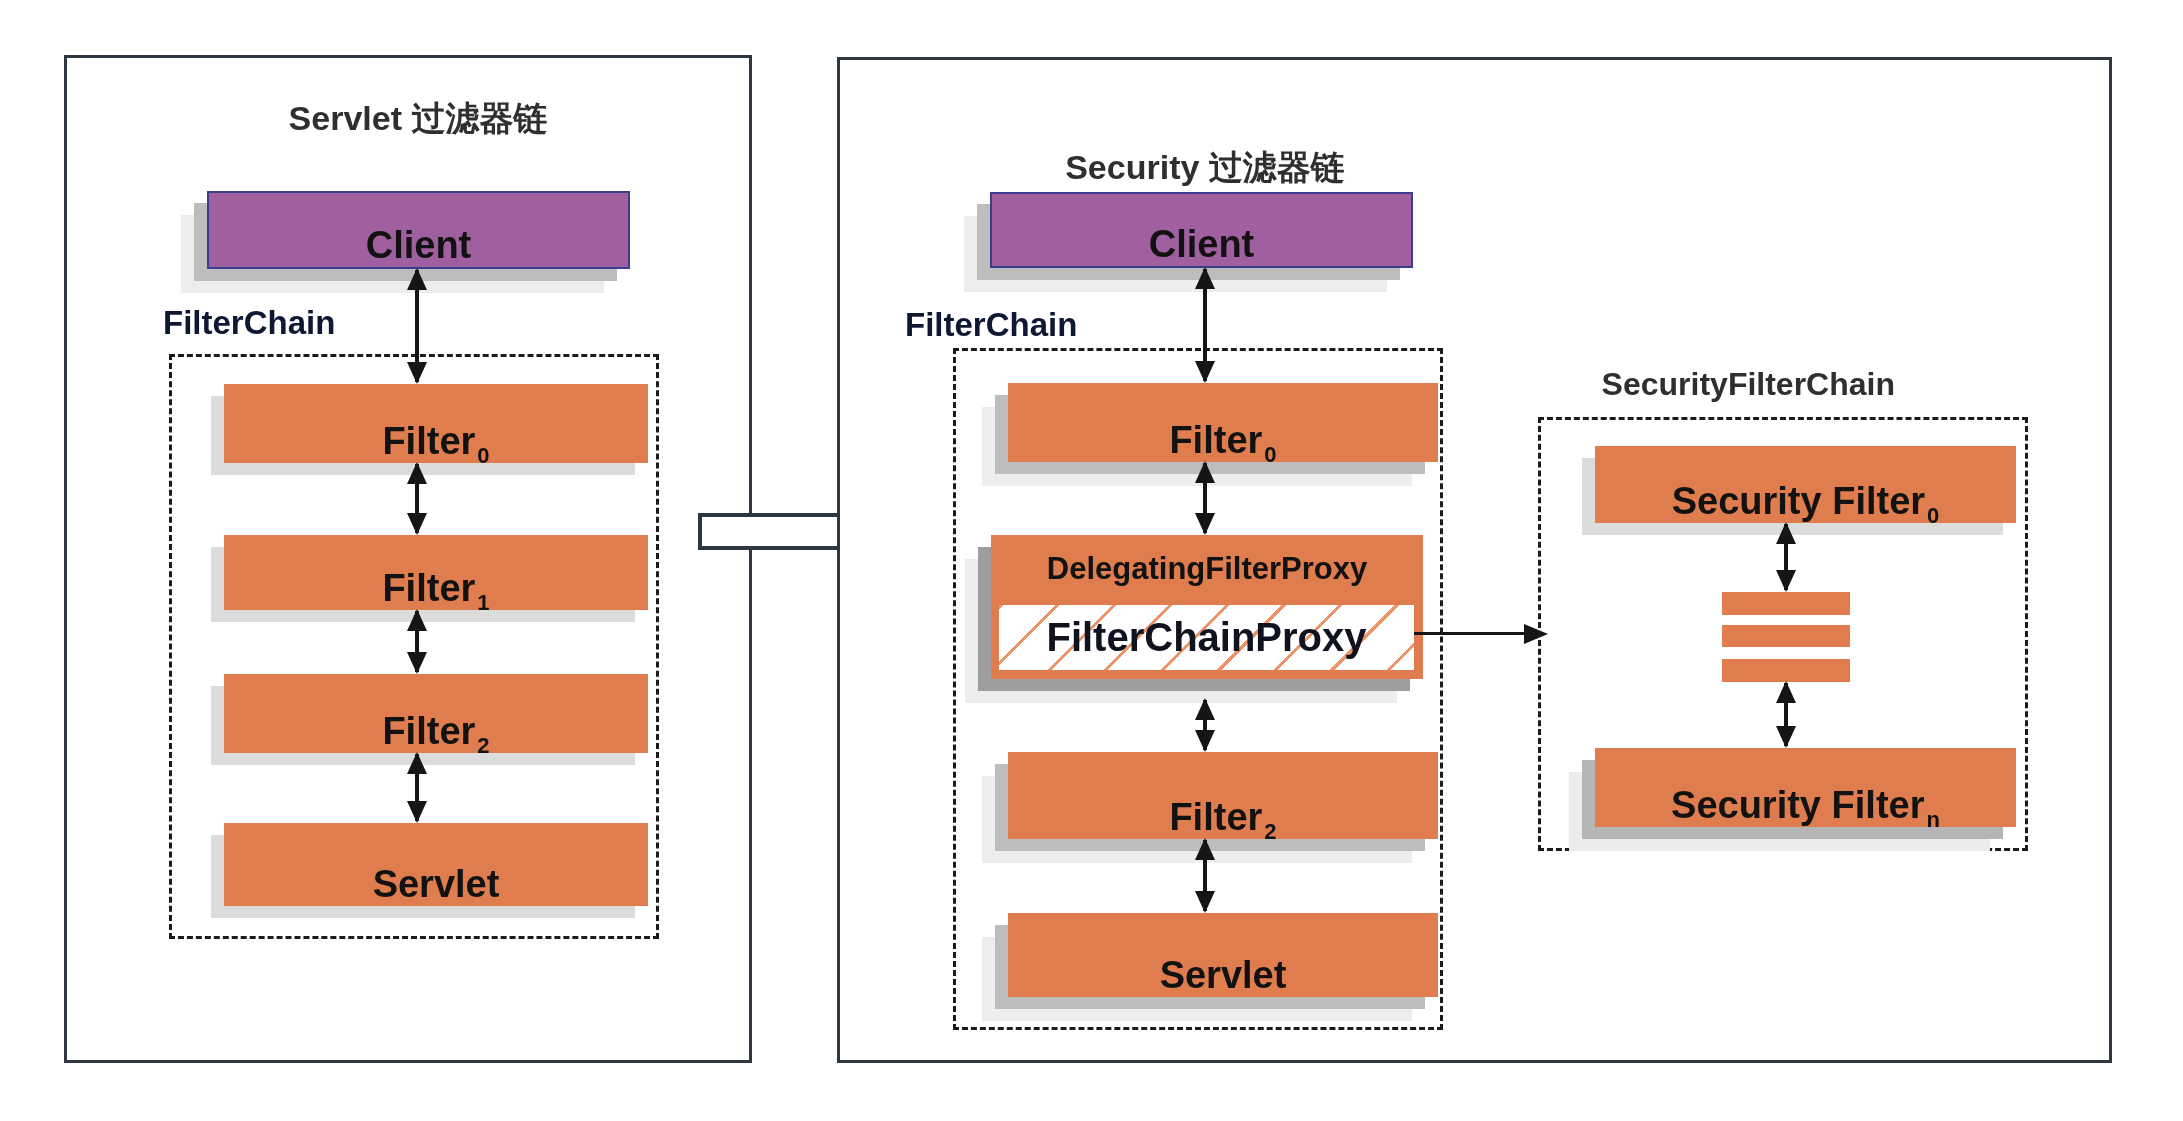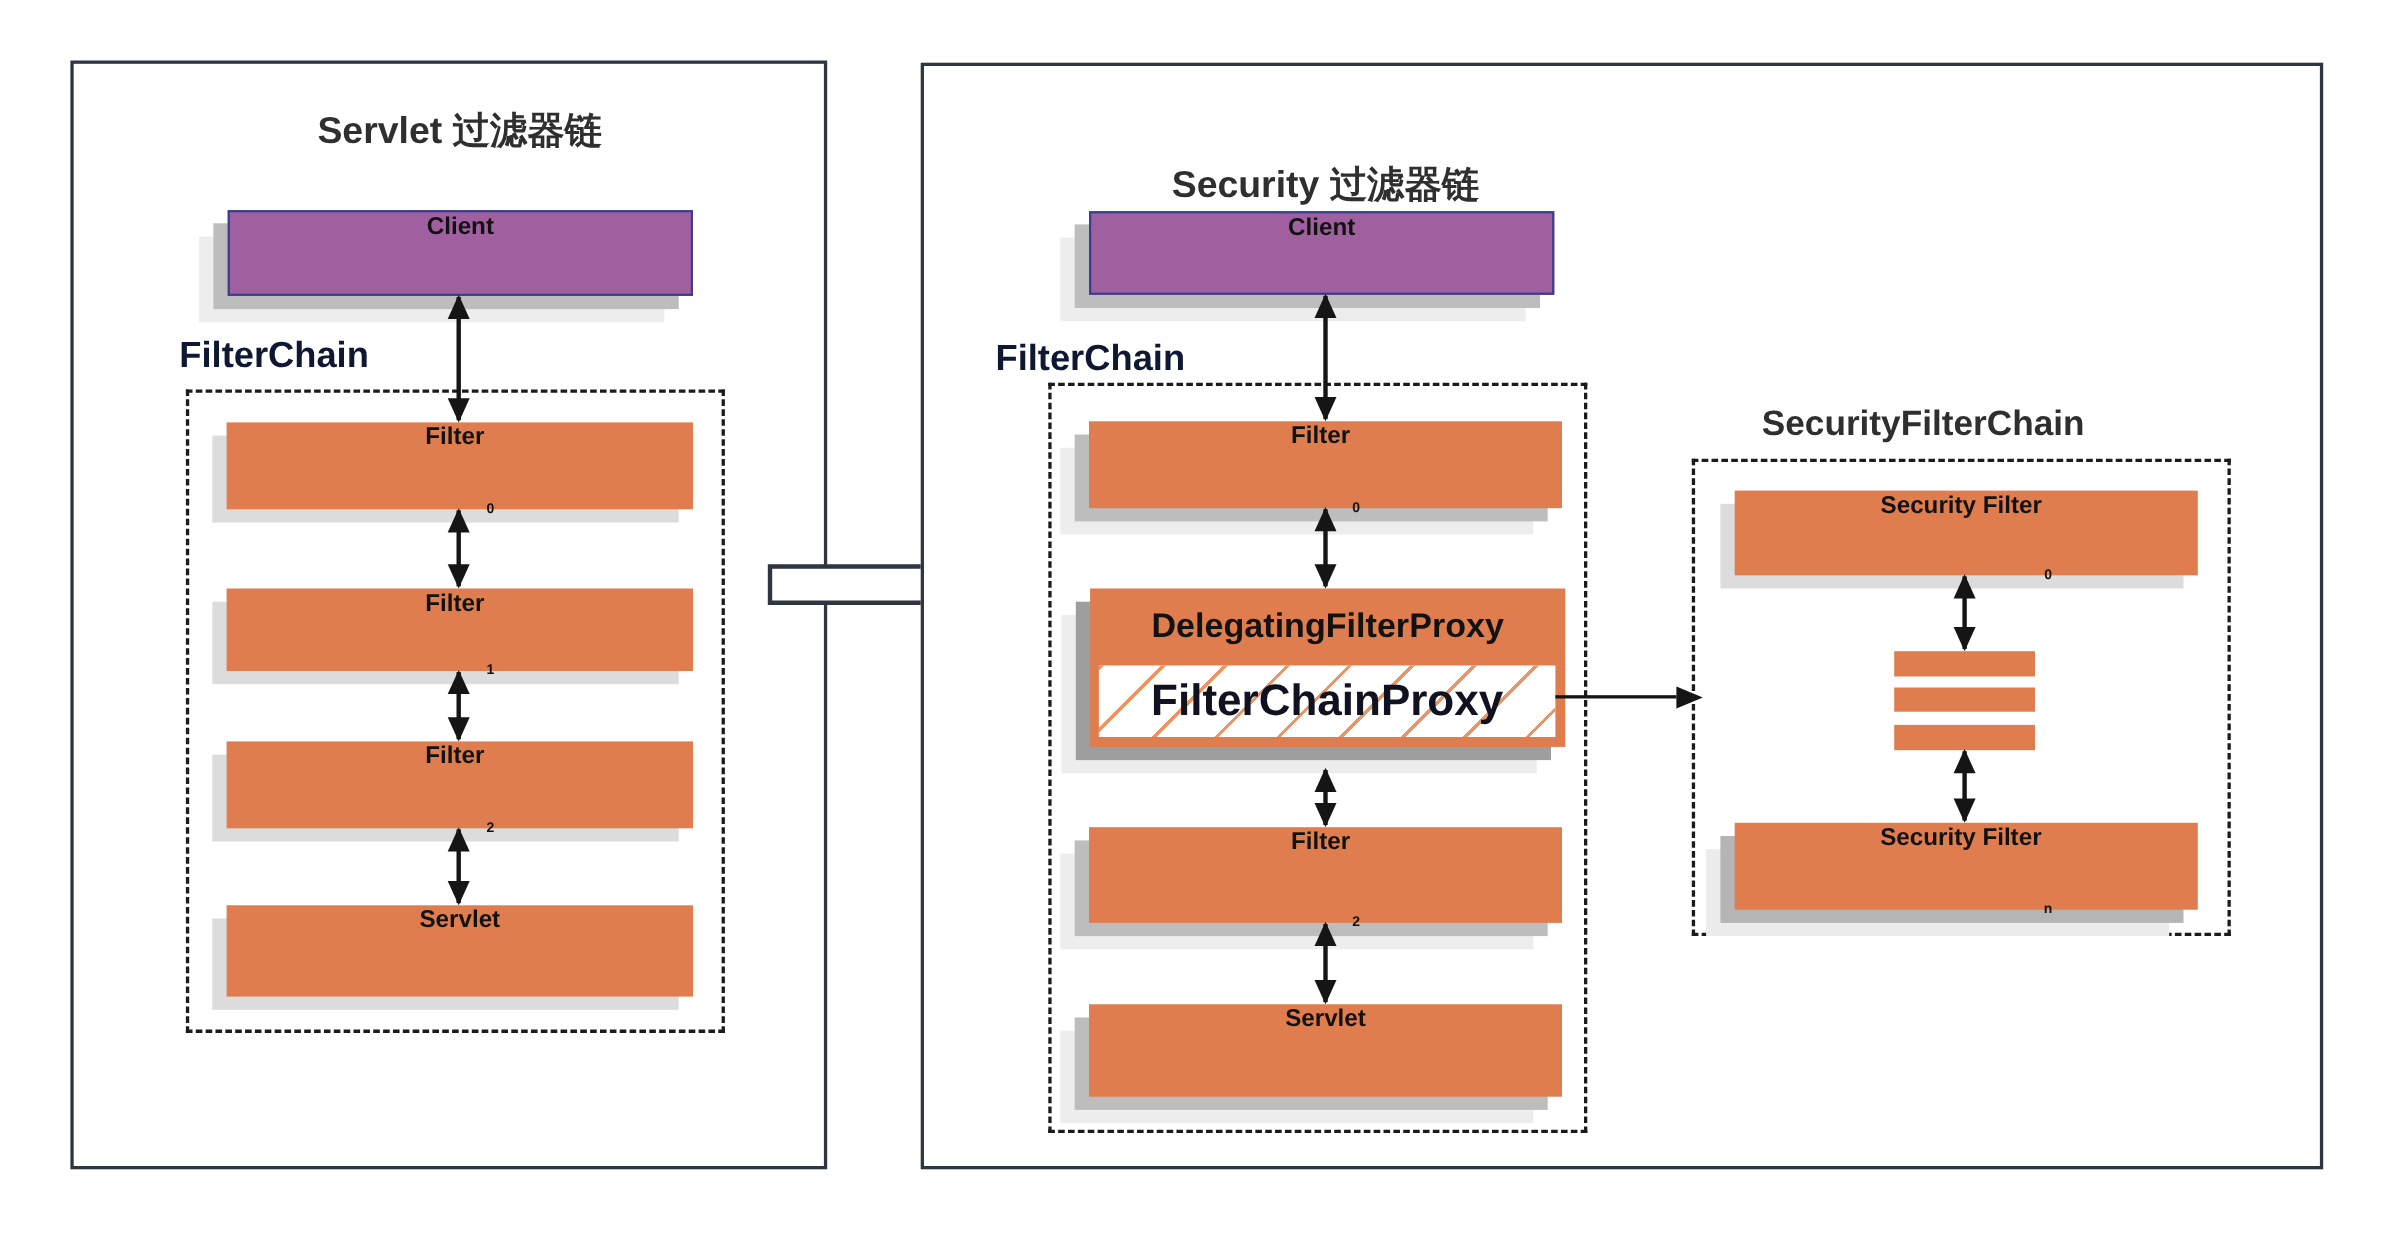--- a/index.html
+++ b/index.html
@@ -7,23 +7,23 @@
   body { font-family: "Liberation Sans", "DejaVu Sans", sans-serif; }
   .canvas { position: relative; width: 2183px; height: 1121px; background:#fff; overflow:hidden; }
 
   .panel { position:absolute; border:3px solid var(--panel-border,#2e3642); background:#fff; }
 
   .title { position:absolute; font-weight:bold; font-size:34px; color:var(--title-color,#2f2f2f); text-align:center; white-space:nowrap; }
   .chain-label { position:absolute; font-weight:bold; font-size:33px; color:var(--label-color,#0f1833); white-space:nowrap; }
 
   .dashed { position:absolute; border:3px dashed #1b1b1b; }
 
-  .box { position:absolute; display:flex; align-items:flex-start; justify-content:center;
-         font-weight:bold; font-size:22px; color:#121212; white-space:nowrap; }
-  .orange { background:var(--orange,#e07d4e); }
+  .box { position:absolute; display:flex; align-items:flex-end; justify-content:center;
+         font-weight:bold; font-size:38px; color:#121212; white-space:nowrap; }
+  .orange { background:var(--orange,#e07d4e);margin-left:18px; }
   .purple { background:var(--purple,#a0609f); border:2px solid var(--client-border,#3b3e8f); }
   .shadow-l { box-shadow:-13px 12px 0 #dcdcdc; }
   .shadow-r { box-shadow:-13px 12px 0 #bdbdbd, -26px 24px 0 #ededed; }
   .shadow-g { box-shadow:-13px 12px 0 #b5b5b5, -26px 24px 0 #ececec; }
   .sub { font-size:0.58em; align-self:flex-end; transform:translateY(6px); margin-left:2px; font-weight:bold; }
 
   .dfp { position:absolute; background:var(--orange,#e07d4e); box-shadow:-13px 12px 0 #9e9e9e, -26px 24px 0 #ededed; }
   .dfp-label { position:absolute; left:0; right:0; top:6px; height:56px; display:flex; align-items:center; justify-content:center;
                font-weight:bold; font-size:31px; color:#121212; }
   .fcp { position:absolute; left:8px; right:9px; top:70px; bottom:9px; background-color:#ffffff;

